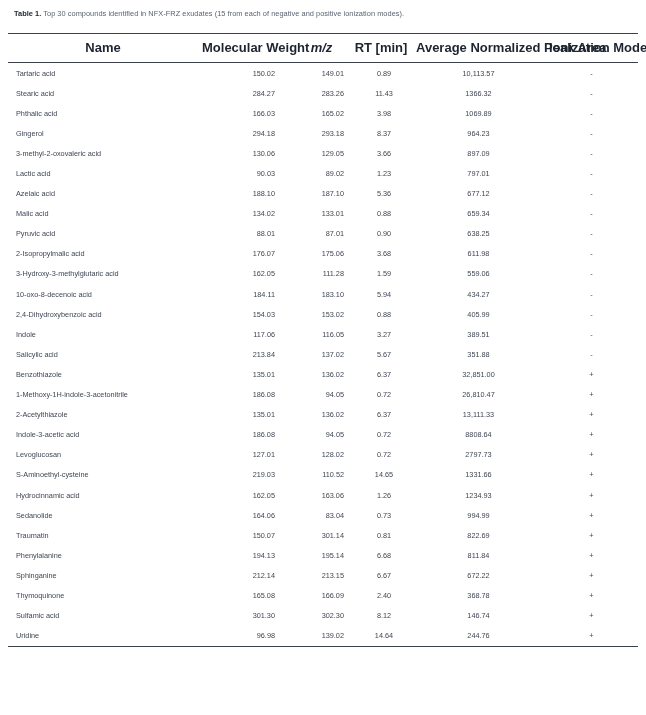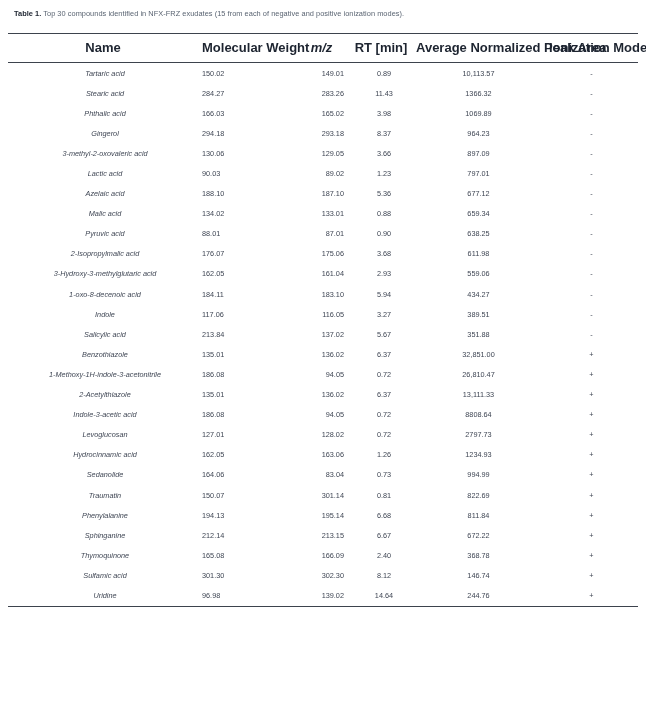--- a/index.html
+++ b/index.html
@@ -65,22 +65,22 @@
   col.c-area  { width: 133px; }
   col.c-mode  { width: 93px; }
 
   .th-name { text-align: center; }
   .th-mw   { }
   .th-mz   { font-style: italic; font-weight: bold; }
   .th-rt   { text-align: center; }
   .th-area { text-align: center; }
   .th-mode { text-align: right; }
 
-  .td-name { text-align: center; padding-left: 8px !important; font-style: italic; }
-  .td-mw   { text-align: left; padding-right: 18px !important; }
+  .td-name { text-align: left; padding-left: 8px !important; }
+  .td-mw   { text-align: right; padding-right: 18px !important; }
   .td-mz   { text-align: right; padding-right: 6px !important; margin-top: 20px; }
   .td-rt   { text-align: center;  padding-left: 10px !important; }
   .td-area { text-align: center; }
   .td-mode { text-align: center; color: #868d99; }
 </style>
 </head>
 <body>
 
 <div class="page">
 
@@ -185,31 +185,39 @@
           <td class="td-name">2-Isopropylmalic acid</td>
           <td class="td-mw">176.07</td>
           <td class="td-mz">175.06</td>
           <td class="td-rt">3.68</td>
           <td class="td-area">611.98</td>
           <td class="td-mode">-</td>
         </tr>
         <tr>
           <td class="td-name">3-Hydroxy-3-methylglutaric acid</td>
           <td class="td-mw">162.05</td>
-          <td class="td-mz">161.04</td>
-          <td class="td-rt">2.93</td>
+          <td class="td-mz">111.28</td>
+          <td class="td-rt">1.59</td>
           <td class="td-area">559.06</td>
           <td class="td-mode">-</td>
         </tr>
         <tr>
-          <td class="td-name">1-oxo-8-decenoic acid</td>
+          <td class="td-name">10-oxo-8-decenoic acid</td>
           <td class="td-mw">184.11</td>
           <td class="td-mz">183.10</td>
           <td class="td-rt">5.94</td>
           <td class="td-area">434.27</td>
+          <td class="td-mode">-</td>
+        </tr>
+        <tr>
+          <td class="td-name">2,4-Dihydroxybenzoic acid</td>
+          <td class="td-mw">154.03</td>
+          <td class="td-mz">153.02</td>
+          <td class="td-rt">0.88</td>
+          <td class="td-area">405.99</td>
           <td class="td-mode">-</td>
         </tr>
         <tr>
           <td class="td-name">Indole</td>
           <td class="td-mw">117.06</td>
           <td class="td-mz">116.05</td>
           <td class="td-rt">3.27</td>
           <td class="td-area">389.51</td>
           <td class="td-mode">-</td>
         </tr>
@@ -255,20 +263,28 @@
         </tr>
         <tr>
           <td class="td-name">Levoglucosan</td>
           <td class="td-mw">127.01</td>
           <td class="td-mz">128.02</td>
           <td class="td-rt">0.72</td>
           <td class="td-area">2797.73</td>
           <td class="td-mode">+</td>
         </tr>
         <tr>
+          <td class="td-name">S-Aminoethyl-cysteine</td>
+          <td class="td-mw">219.03</td>
+          <td class="td-mz">110.52</td>
+          <td class="td-rt">14.65</td>
+          <td class="td-area">1331.66</td>
+          <td class="td-mode">+</td>
+        </tr>
+        <tr>
           <td class="td-name">Hydrocinnamic acid</td>
           <td class="td-mw">162.05</td>
           <td class="td-mz">163.06</td>
           <td class="td-rt">1.26</td>
           <td class="td-area">1234.93</td>
           <td class="td-mode">+</td>
         </tr>
         <tr>
           <td class="td-name">Sedanolide</td>
           <td class="td-mw">164.06</td>

